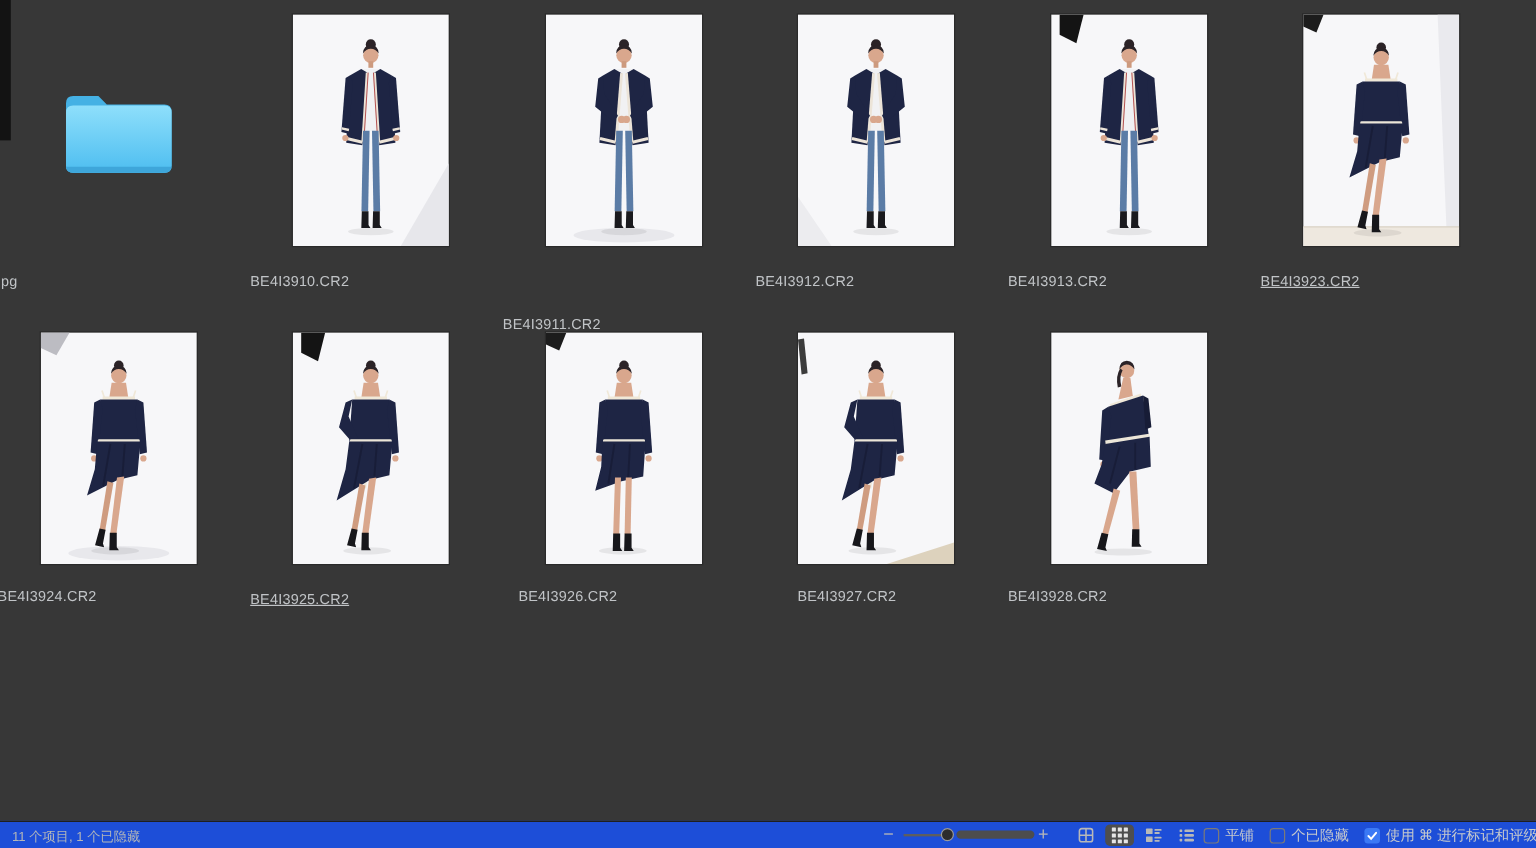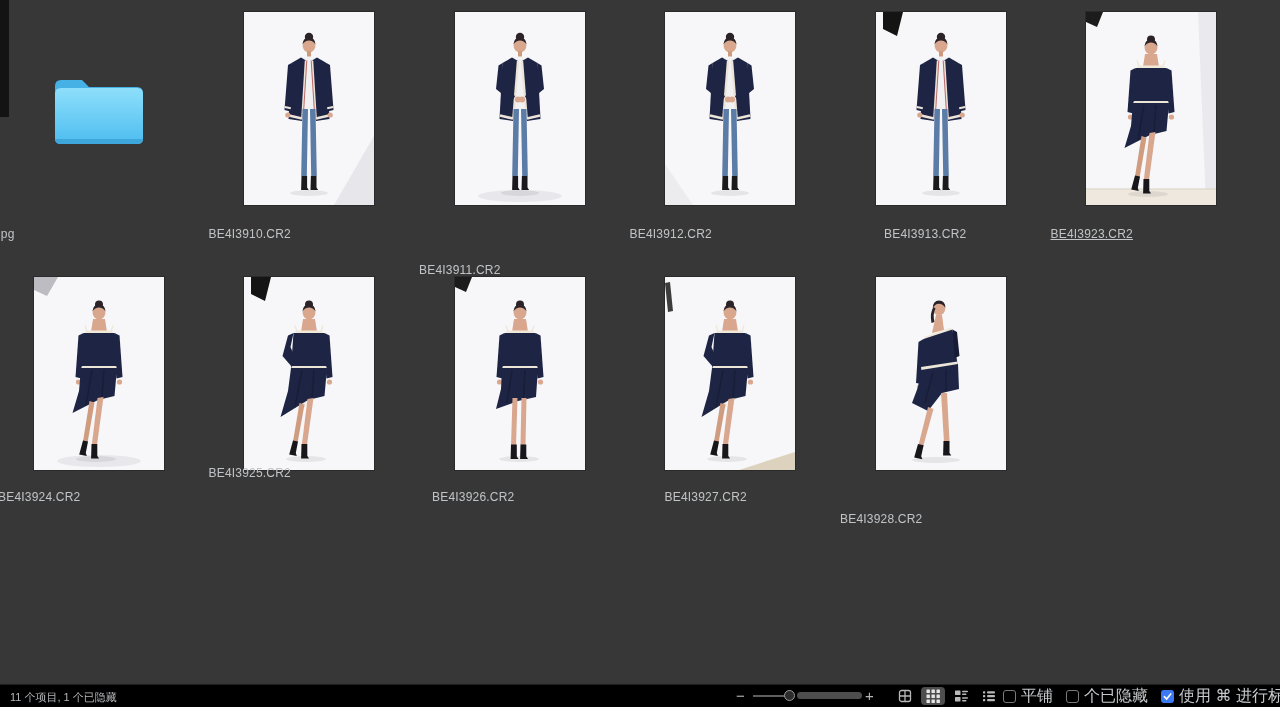--- a/index.html
+++ b/index.html
@@ -15,21 +15,21 @@
   .file-thumb svg{display:block;width:100%;height:100%;}
   .folder-wrap{position:absolute;width:92px;height:74px;}
   .folder-wrap svg{display:block;width:100%;height:100%;}
   .file-label{
     position:absolute;font-size:12px;letter-spacing:.2px;color:#c1c4c7;
     white-space:nowrap;line-height:14px;
   }
   
   .statusbar{
     position:absolute;left:0;right:0;bottom:0;height:23px;
-    background:#000000;border-top:1px solid #1f1f1f;box-sizing:border-box;
+    background:#1d4ed8;border-top:1px solid #1f1f1f;box-sizing:border-box;
   }
   .status-summary{
     position:absolute;left:10px;top:5px;font-size:11px;color:#b3b6b9;white-space:nowrap;
   }
   .zoomctl{position:absolute;left:732px;top:0;width:152px;height:22px;}
   .zoom-minus,.zoom-plus{
     position:absolute;top:0;height:22px;line-height:21px;font-size:15px;color:#b8b8b8;
     cursor:default;
   }
   .zoom-minus{left:4px}
@@ -41,21 +41,21 @@
   }
   .zoom-bar{position:absolute;left:65px;top:7px;width:65px;height:7px;border-radius:4px;background:#4d4d4d;}
   .viewmodes{position:absolute;left:893px;top:2px;height:18px;display:flex;gap:4px;align-items:center;}
   .vm-btn{width:24px;height:18px;display:flex;align-items:center;justify-content:center;border-radius:4px;}
   .vm-btn.active{background:#4e4e4e;}
   .cbrow{position:absolute;left:1003px;top:0;height:22px;display:flex;align-items:center;gap:13px;}
   .cbgroup{display:flex;align-items:center;gap:5px;}
   .cb{width:13px;height:13px;border-radius:3px;border:1px solid #7a7a7a;box-sizing:border-box;
       display:flex;align-items:center;justify-content:center;background:transparent;}
   .cb.checked{border:none;}
-  .cblabel{font-size:16px;color:#c6c9cc;white-space:nowrap;}
+  .cblabel{font-size:12px;color:#c6c9cc;white-space:nowrap;}
 </style>
 </head>
 <body>
 
 <svg width="0" height="0" style="position:absolute" aria-hidden="true">
 <defs>
   <linearGradient id="fg" x1="0" y1="0" x2="0" y2="1">
     <stop offset="0" stop-color="#8edffb"></stop>
         <stop offset="1" stop-color="#4dbdf0"></stop>
   </linearGradient>
@@ -236,21 +236,21 @@
         </svg>
       </div>
       <div class="file-label" style="left: 629.5px; top: 227px;">BE4I3912.CR2</div>
       <div class="file-thumb" style="left: 875.5px; top: 12px;">
         <svg viewBox="0 0 130 193">
           <rect width="130" height="193" fill="#f7f7f9"></rect>
           <polygon points="7,0 27,0 21,24 7,17" fill="#141414"></polygon>
           <use href="#fig-cardigan-open"></use>
         </svg>
       </div>
-      <div class="file-label" style="left: 840px; top: 227px; margin-left: 44px;">BE4I3913.CR2</div>
+      <div class="file-label" style="left: 840px; top: 227px;">BE4I3913.CR2</div>
       <div class="file-thumb" style="left: 1086px; top: 12px;">
         <svg viewBox="0 0 130 193">
           <rect width="130" height="193" fill="#f7f7f9"></rect>
           <polygon points="0,0 17,0 11,15 0,10" fill="#1c1c1c"></polygon>
           <polygon points="112,0 130,0 130,193 120,193" fill="#eaeaee"></polygon>
           <rect x="0" y="177" width="130" height="16" fill="#eee8df"></rect>
           <line x1="0" y1="177" x2="130" y2="177" stroke="#d9d2c5" stroke-width="1"></line>
           <use href="#fig-dress-crossed"></use>
         </svg>
       </div>
@@ -264,21 +264,21 @@
         </svg>
       </div>
       <div class="file-label" style="left: -2px; top: 490px;">BE4I3924.CR2</div>
       <div class="file-thumb" style="left: 244px; top: 277px;">
         <svg viewBox="0 0 130 193">
           <rect width="130" height="193" fill="#f7f7f9"></rect>
           <polygon points="7,0 27,0 21,24 7,17" fill="#141414"></polygon>
           <use href="#fig-dress-hand-on-waist"></use>
         </svg>
       </div>
-      <div class="file-label" style="left: 208.5px; top: 466px;">BE4I3925.CR2</div>
+      <div class="file-label" style="left: 208.5px; top: 492px; text-decoration: underline;">BE4I3925.CR2</div>
       <div class="file-thumb" style="left: 454.5px; top: 277px;">
         <svg viewBox="0 0 130 193">
           <rect width="130" height="193" fill="#f7f7f9"></rect>
           <polygon points="0,0 17,0 11,15 0,10" fill="#1c1c1c"></polygon>
           <use href="#fig-dress-front"></use>
         </svg>
       </div>
       <div class="file-label" style="left: 432px; top: 490px;">BE4I3926.CR2</div>
       <div class="file-thumb" style="left: 665px; top: 277px;">
         <svg viewBox="0 0 130 193">
@@ -288,21 +288,21 @@
           <use href="#fig-dress-hand-on-waist"></use>
         </svg>
       </div>
       <div class="file-label" style="left: 629.5px; top: 490px; margin-left: 35px;">BE4I3927.CR2</div>
       <div class="file-thumb" style="left: 875.5px; top: 277px;">
         <svg viewBox="0 0 130 193">
           <rect width="130" height="193" fill="#f7f7f9"></rect>
           <use href="#fig-dress-turned"></use>
         </svg>
       </div>
-      <div class="file-label" style="left: 840px; top: 512px;">BE4I3928.CR2</div>
+      <div class="file-label" style="left: 840px; top: 490px;">BE4I3928.CR2</div>
     </div>
 </div>
 
 <div class="statusbar">
   <div class="status-summary">11 个项目, 1 个已隐藏</div>
 
   <div class="zoomctl">
     <span class="zoom-minus">−</span>
     <div class="zoom-line"></div>
     <div class="zoom-knob"></div>

